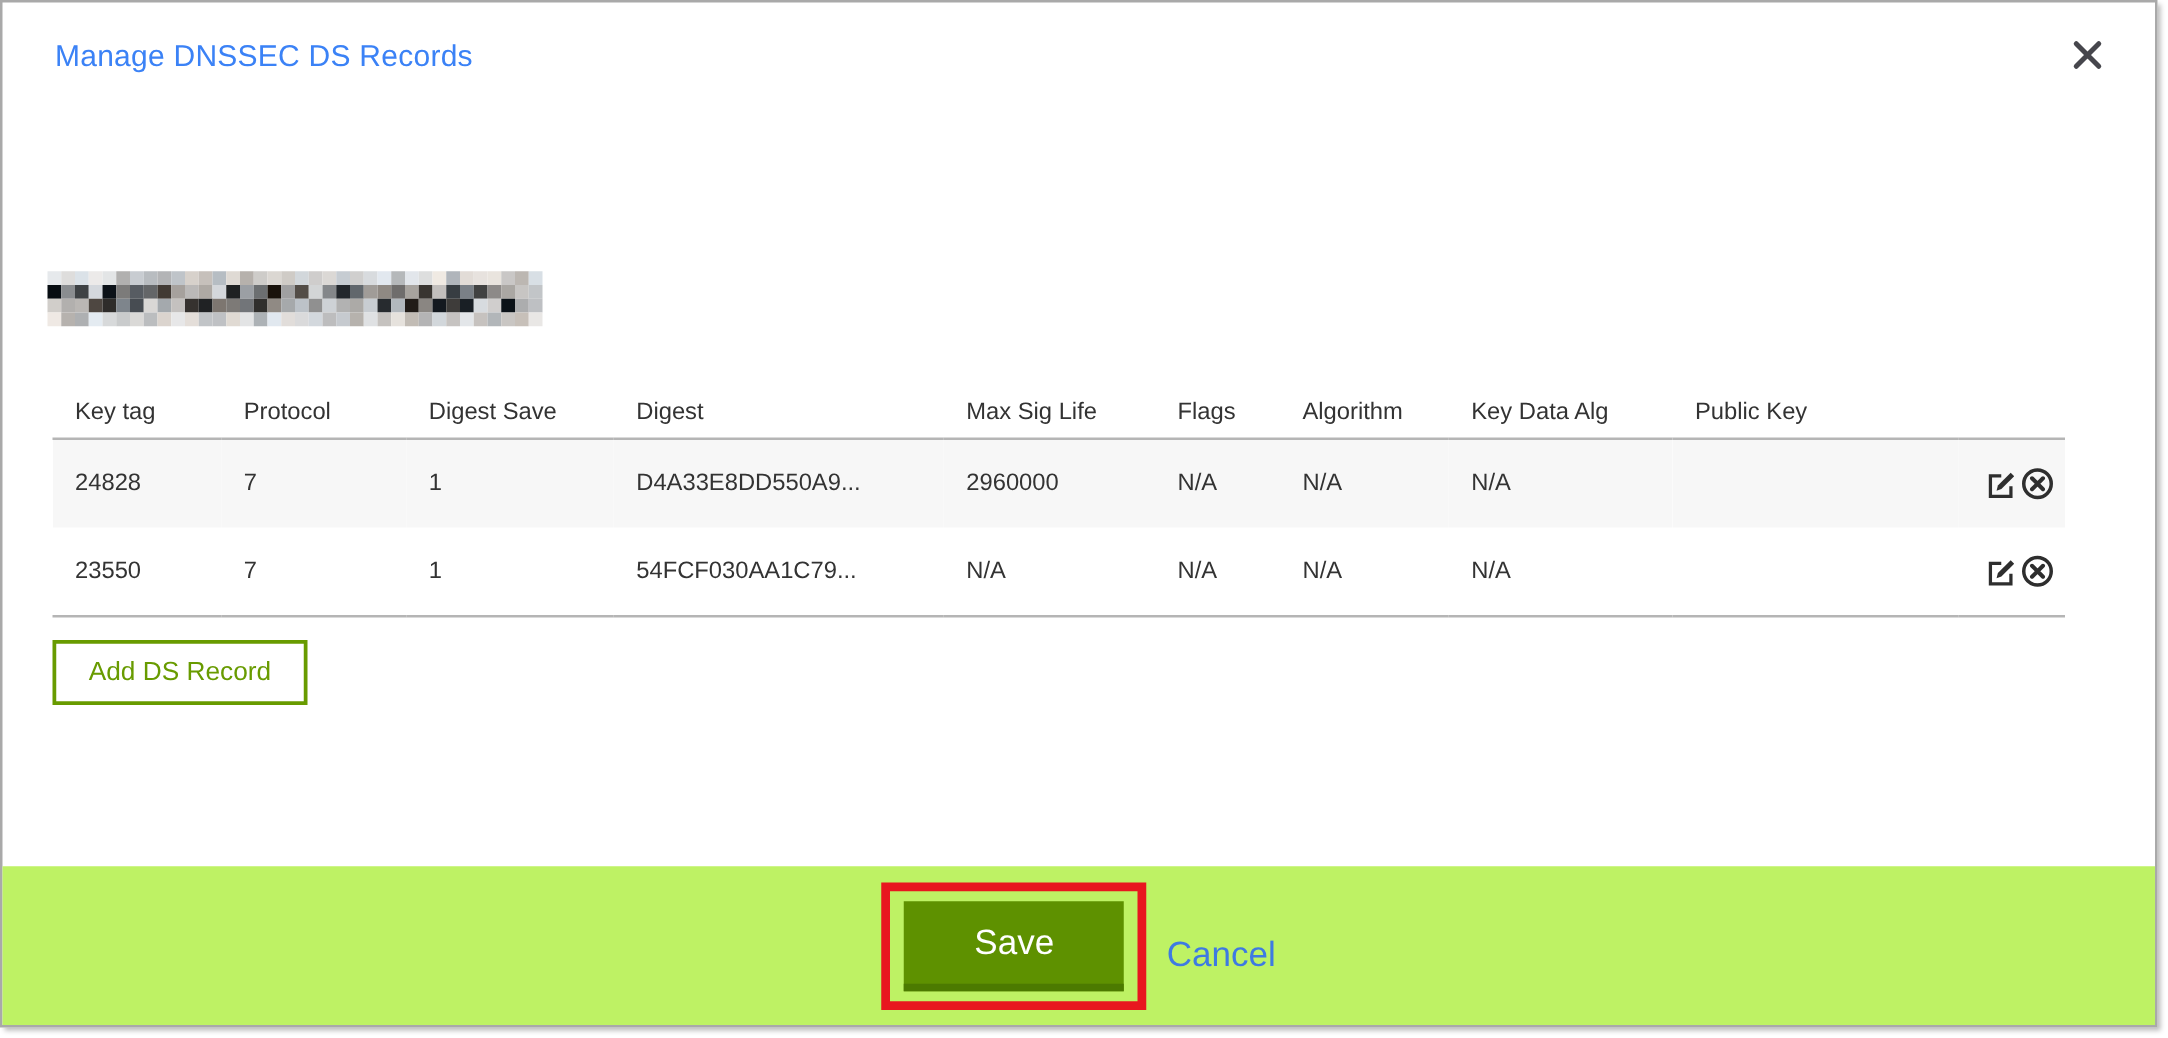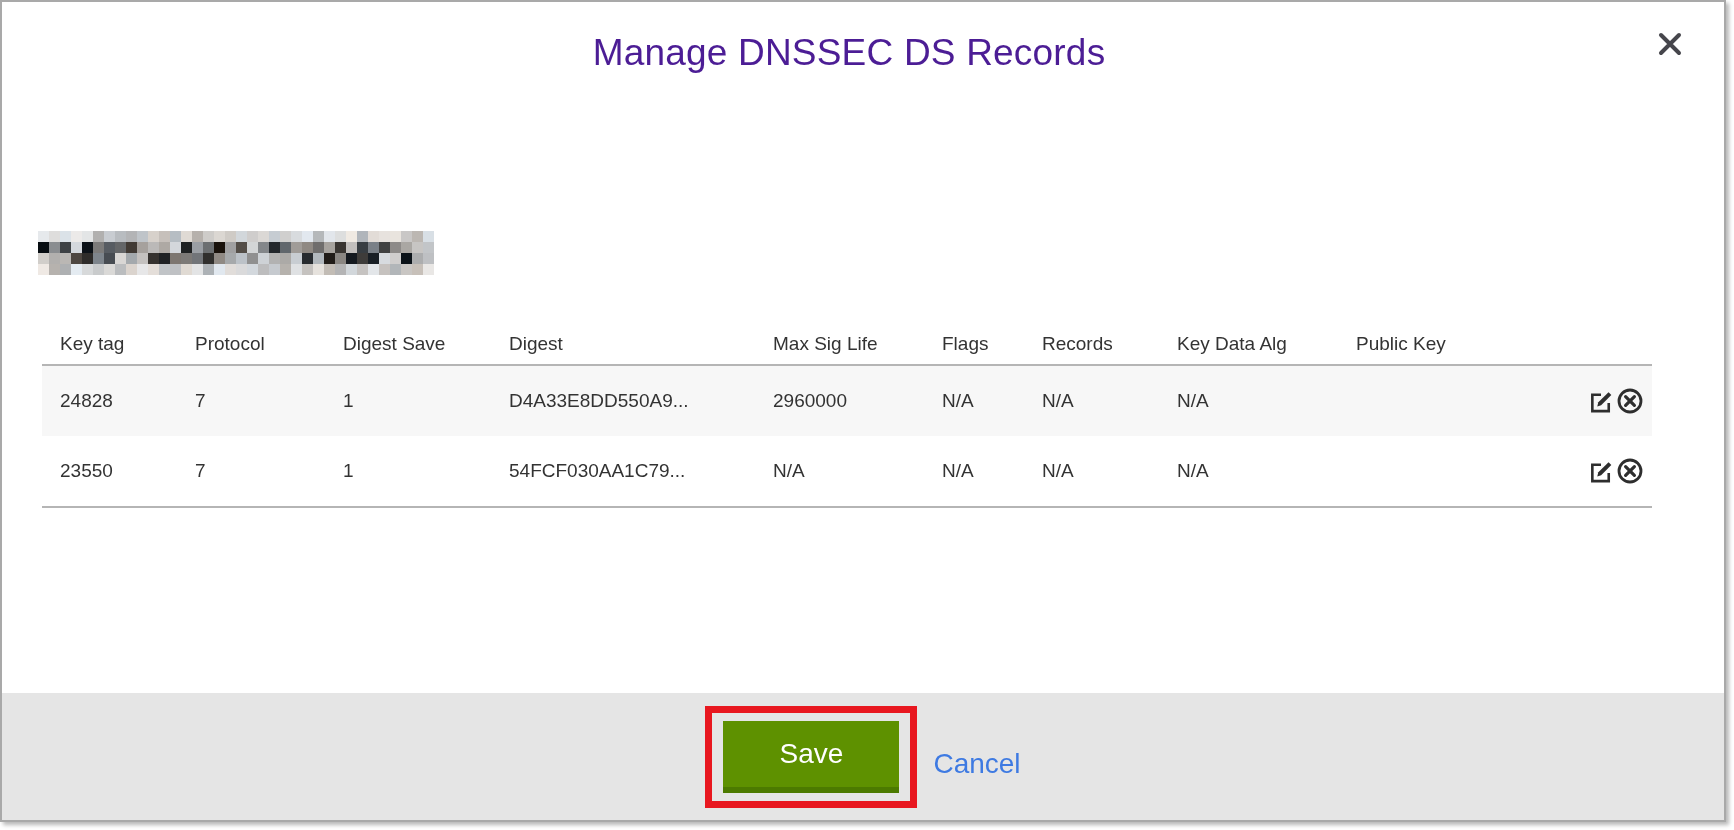--- a/index.html
+++ b/index.html
@@ -8,23 +8,22 @@
   .modal {
     position: absolute; top: 0; left: 0;
     width: 1726px; height: 822px;
     background: #fff;
     border: 2px solid #a9a9a9;
     box-shadow: 3px 3px 4px rgba(0,0,0,0.28);
     display: flex; flex-direction: column;
   }
   .page-title {
     margin: 30px 70px 0 42px;
-    font-size: 37px; font-weight: 400; color: #4c1d95;
+    font-size: 24px; font-weight: 400; color: #3b82f6;
     letter-spacing: 0.2px;
-    text-align: center;
   }
   .close-btn {
     position: absolute; top: 24px; right: 36px;
     width: 36px; height: 36px;
     background: none; border: none; cursor: pointer;
     display: flex; align-items: center; justify-content: center;
   }
   .redacted-domain {
     margin: 157px 0 0 36px;
     width: 396px; height: 44px;
@@ -56,21 +55,21 @@
     border: 3px solid #689b00;
     color: #689b00;
     font-size: 21px;
     font-family: "Liberation Sans", sans-serif;
     padding: 11px 26px;
     cursor: pointer;
   }
   .footer {
     margin-top: auto;
     height: 127px; width: 100%;
-    background: #e5e5e5;
+    background: #bef264;
     display: flex; align-items: center; justify-content: center;
   }
   .save-annotation {
     border: 7px solid #e8171f;
     padding: 8px 11px;
     background: transparent;
   }
   .save-btn {
     display: block;
     width: 176px; height: 72px;
@@ -270,21 +269,21 @@
         <col style="width:85px">
       </colgroup>
       <thead>
         <tr>
           <th>Key tag</th>
           <th>Protocol</th>
           <th>Digest Save</th>
           <th>Digest</th>
           <th>Max Sig Life</th>
           <th>Flags</th>
-          <th>Records</th>
+          <th>Algorithm</th>
           <th>Key Data Alg</th>
           <th>Public Key</th>
           <th></th>
         </tr>
       </thead>
       <tbody>
         <tr>
           <td>24828</td>
           <td>7</td>
           <td>1</td>
@@ -337,20 +336,21 @@
                   <path d="M9.6 9.6 L18.4 18.4 M18.4 9.6 L9.6 18.4" stroke="#2e2e2e" stroke-width="3.2" stroke-linecap="round"></path>
                 </svg>
               </span>
             </button>
           </td>
         </tr>
       </tbody>
     </table>
   </div>
 
+  <button class="add-btn">Add DS Record</button>
 
   <div class="footer">
     <div class="save-annotation">
       <button class="save-btn">Save</button>
     </div>
     <a class="cancel-link" href="#">Cancel</a>
   </div>
 
 </div>
 

